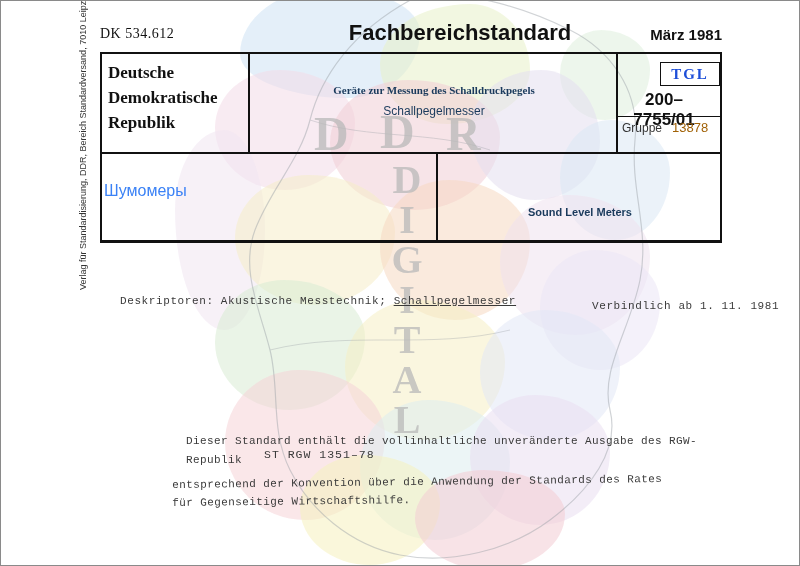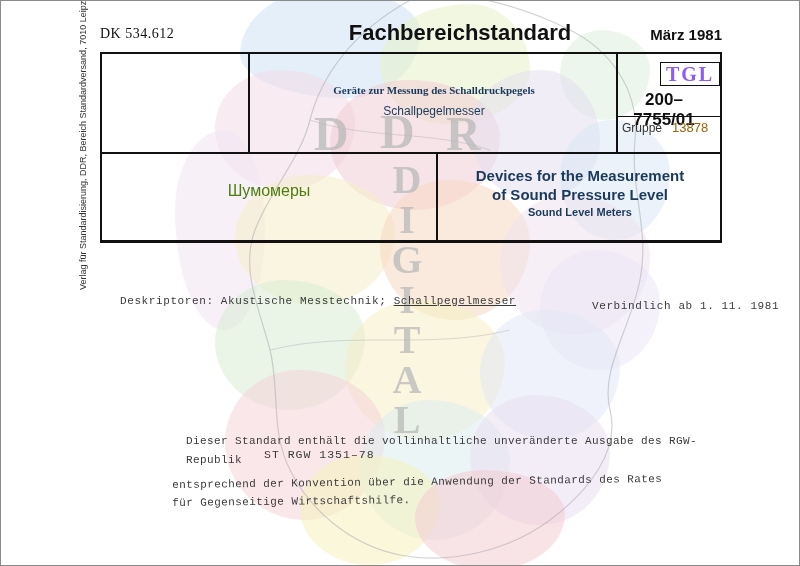--- a/index.html
+++ b/index.html
@@ -166,24 +166,24 @@
   }
 
   .tgl-box {
     position: absolute;
     left: 660px; top: 62px;
     width: 58px; height: 22px;
     border: 1.5px solid #111;
     text-align: center;
     font-family: "Liberation Serif", serif;
     font-weight: bold;
-    font-size: 20px;
+    font-size: 15px;
     line-height: 22px;
     letter-spacing: 2px;
-    color: #8b5cf6;
+    color: #1d4ed8;
   }
   .tgl-no {
     position: absolute;
     left: 618px; top: 90px;
     width: 92px;
     text-align: center;
     font-family: "Liberation Sans", sans-serif;
     font-weight: bold;
     font-size: 17px;
     color: #111;
@@ -200,24 +200,24 @@
     left: 672px; top: 120px;
     font-family: "Liberation Sans", sans-serif;
     font-size: 13px;
     color: #a16207;
   }
 
   .ru-title {
     position: absolute;
     left: 104px; top: 182px;
     width: 330px;
-    text-align: center;
+    text-align: left;
     font-family: "Liberation Sans", sans-serif;
     font-size: 16px;
-    color: #4d7c0f;
+    color: #3b82f6;
   }
 
   .en-title {
     position: absolute;
     left: 442px; top: 166px;
     width: 276px;
     text-align: center;
     font-family: "Liberation Sans", sans-serif;
     font-weight: bold;
     font-size: 15px;
@@ -365,35 +365,36 @@
     <div class="line ln-top"></div>
     <div class="line ln-mid1"></div>
     <div class="line ln-mid2"></div>
     <div class="line ln-vleft"></div>
     <div class="line ln-vright"></div>
     <div class="line ln-vsep1"></div>
     <div class="line ln-vsep2"></div>
     <div class="line ln-vsep3"></div>
     <div class="line ln-tgl-h"></div>
 
+    <div class="ddr-name">
+      <div>Deutsche</div>
+      <div>Demokratische</div>
+      <div>Republik</div>
+    </div>
 
     <div class="prod-de">Geräte zur Messung des Schalldruckpegels</div>
     <div class="prod-de2">Schallpegelmesser</div>
 
     <div class="tgl-box">TGL</div>
     <div class="tgl-no">200–7755/01</div>
     <div class="gruppe">Gruppe</div>
     <div class="gruppe-no">13878</div>
 
     <div class="ru-title">Шумомеры</div>
 
-    <div class="en-title">
-      <div>Devices for the Measurement</div>
-      <div>of Sound Pressure Level</div>
-    </div>
     <div class="en-sub">Sound Level Meters</div>
 
     <div class="descriptors">
       <span>Deskriptoren: Akustische Messtechnik; </span><u>Schallpegelmesser</u>
     </div>
 
     <div class="valid">Verbindlich ab 1. 11. 1981</div>
 
     <div class="note1">
       <div>Dieser Standard enthält die vollinhaltliche unveränderte Ausgabe des RGW-</div>

